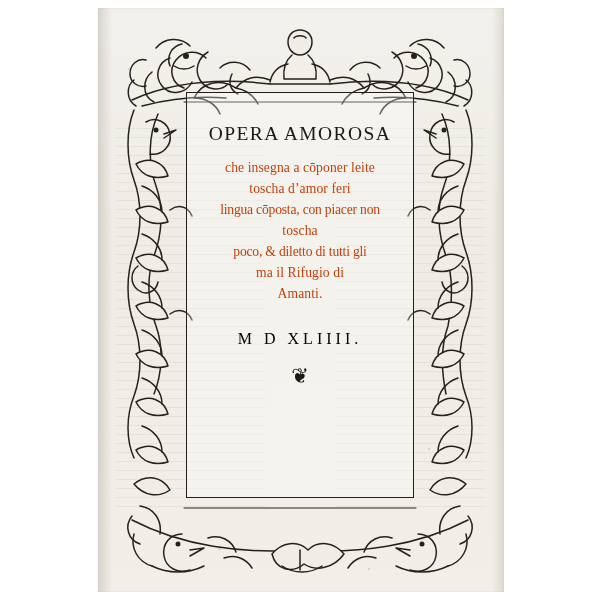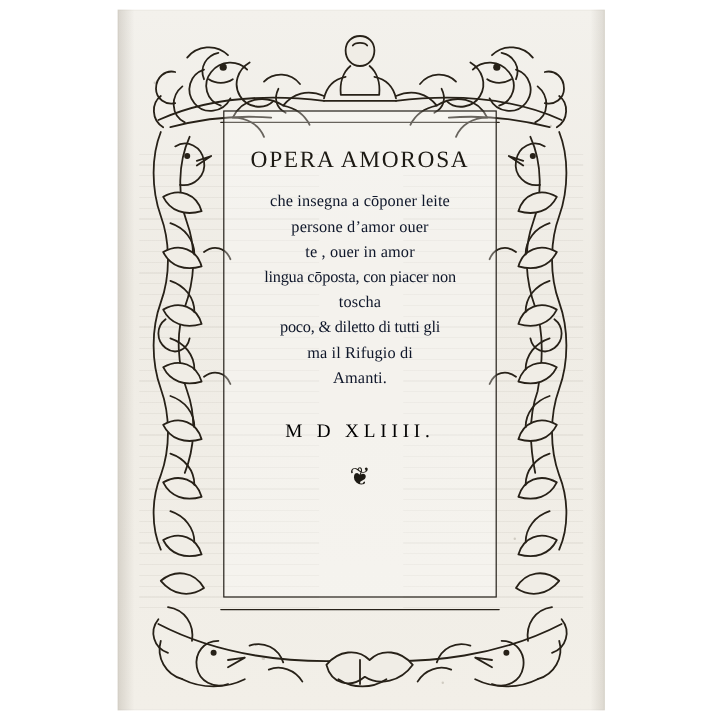--- a/index.html
+++ b/index.html
@@ -86,21 +86,21 @@
     letter-spacing: 1.4px;
     color: #1d1a14;
     margin: 10px 0 12px 0;
     white-space: nowrap;
   }
 
   .body-lines {
     font-family: "Liberation Serif", serif;
     font-size: 13.6px;
     line-height: 21px;
-    color: #0f172a;
+    color: #c2410c;
     text-align: center;
   }
   .body-lines .ln {
     display: block;
     white-space: nowrap;
     letter-spacing: 0.1px;
   }
   .body-lines .ln.tight { letter-spacing: -0.2px; }
 
   .date {
@@ -292,22 +292,21 @@
         <path d="M72 494 l232 0" stroke-width="1"></path>
       </g>
     </svg>
   </div>
 
   <div class="titleblock">
     <div class="title-main">OPERA AMOROSA</div>
 
     <div class="body-lines">
       <span class="ln">che insegna a cōponer leite</span>
-      <span class="ln">persone d’amor ouer</span>
-      <span class="ln">te  , ouer in amor</span>
+      <span class="ln">toscha d’amor feri</span>
       <span class="ln tight">lingua cōposta, con piacer non</span>
       <span class="ln">toscha</span>
       <span class="ln tight">poco, &amp; diletto di tutti gli</span>
       <span class="ln">ma il Rifugio di</span>
       <span class="ln">Amanti.</span>
     </div>
 
     <div class="date">M D XLIIII.</div>
     <div class="fleuron">❦</div>
   </div>

